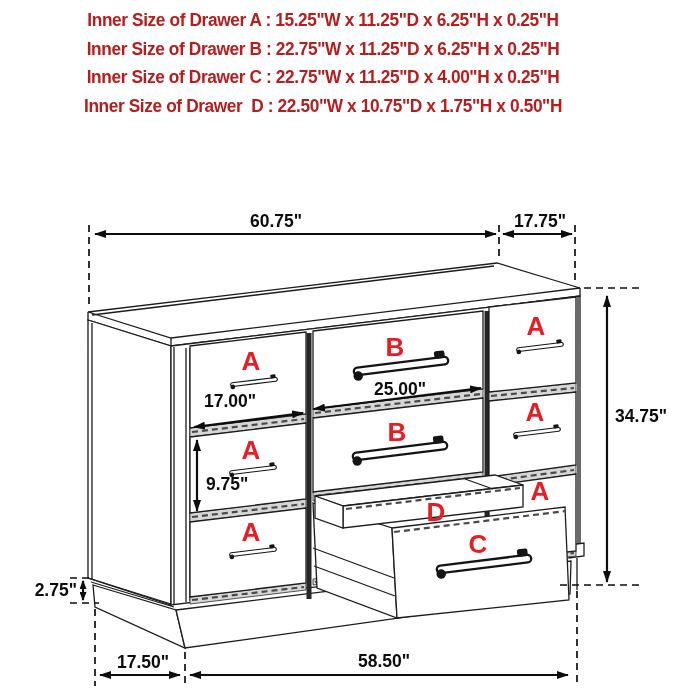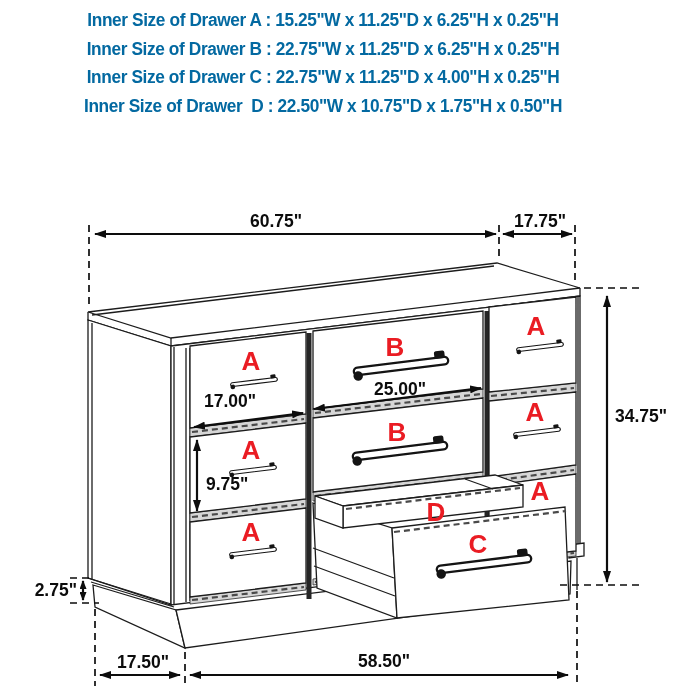--- a/index.html
+++ b/index.html
@@ -1,19 +1,19 @@
 <!DOCTYPE html>
 <html style="--label-red: #ea1c23;"><head>
 <meta charset="utf-8">
 <style>
   html,body{margin:0;padding:0;background:#fff;}
   .stage{position:relative;width:700px;height:700px;background:#ffffff;overflow:hidden;
          font-family:"Liberation Sans",sans-serif;}
   .header{position:absolute;left:0;top:6px;width:646px;text-align:center;
-          font-weight:bold;font-size:18px;line-height:28.5px;color:#0369a1;
+          font-weight:bold;font-size:18px;line-height:28.5px;color:#b91c1c;
           letter-spacing:-0.4px;}
   .hline{white-space:pre;transform:scaleX(0.96);transform-origin:50% 50%;}
   .diagram-svg{position:absolute;left:0;top:0;}
   text{font-family:"Liberation Sans",sans-serif;}
   .dimt{font-size:17.5px;font-weight:bold;fill:#0c0c0c;}
   .letter{font-size:26px;font-weight:bold;fill:var(--label-red,#ea1c23);}
   .s{stroke:#1c1c1c;stroke-width:1.3;fill:none;}
   .sw{fill:#ffffff;stroke:#1c1c1c;stroke-width:1.3;}
   .rail{fill:#d6d6d6;stroke:#2a2a2a;stroke-width:0.8;}
   .hatch{stroke:#4a4a4a;stroke-width:2.6;stroke-dasharray:7 5;fill:none;}

